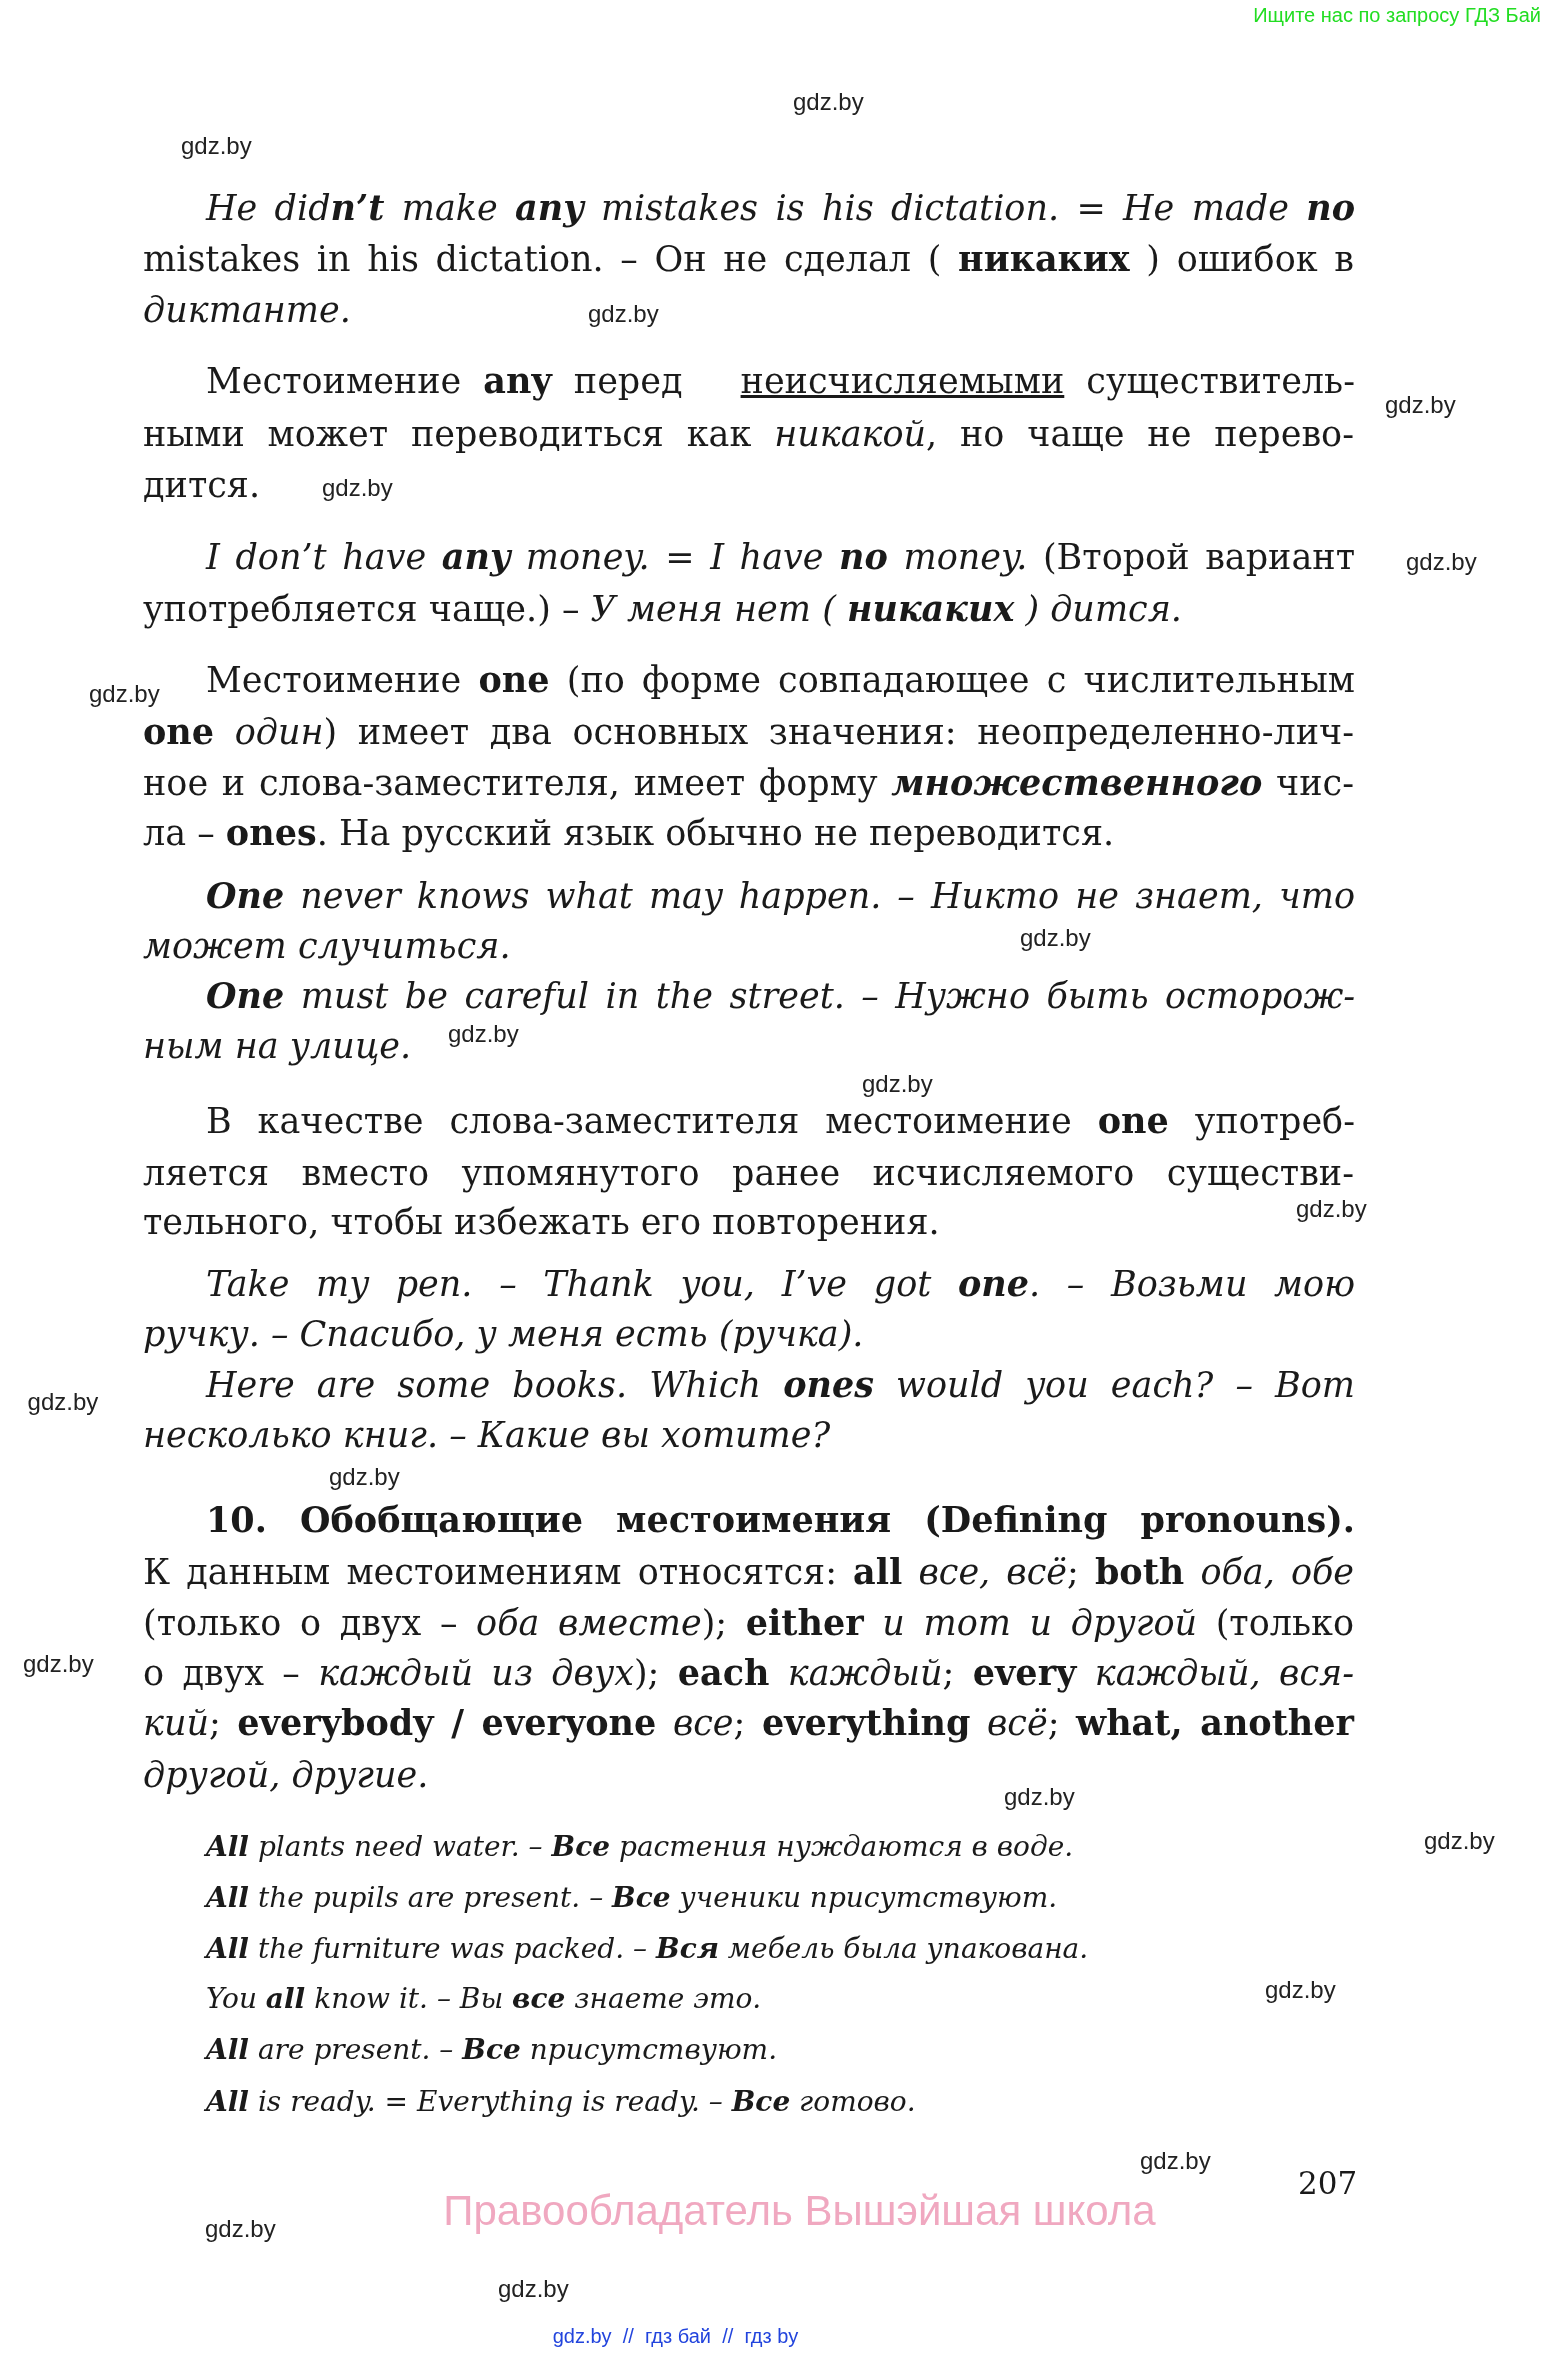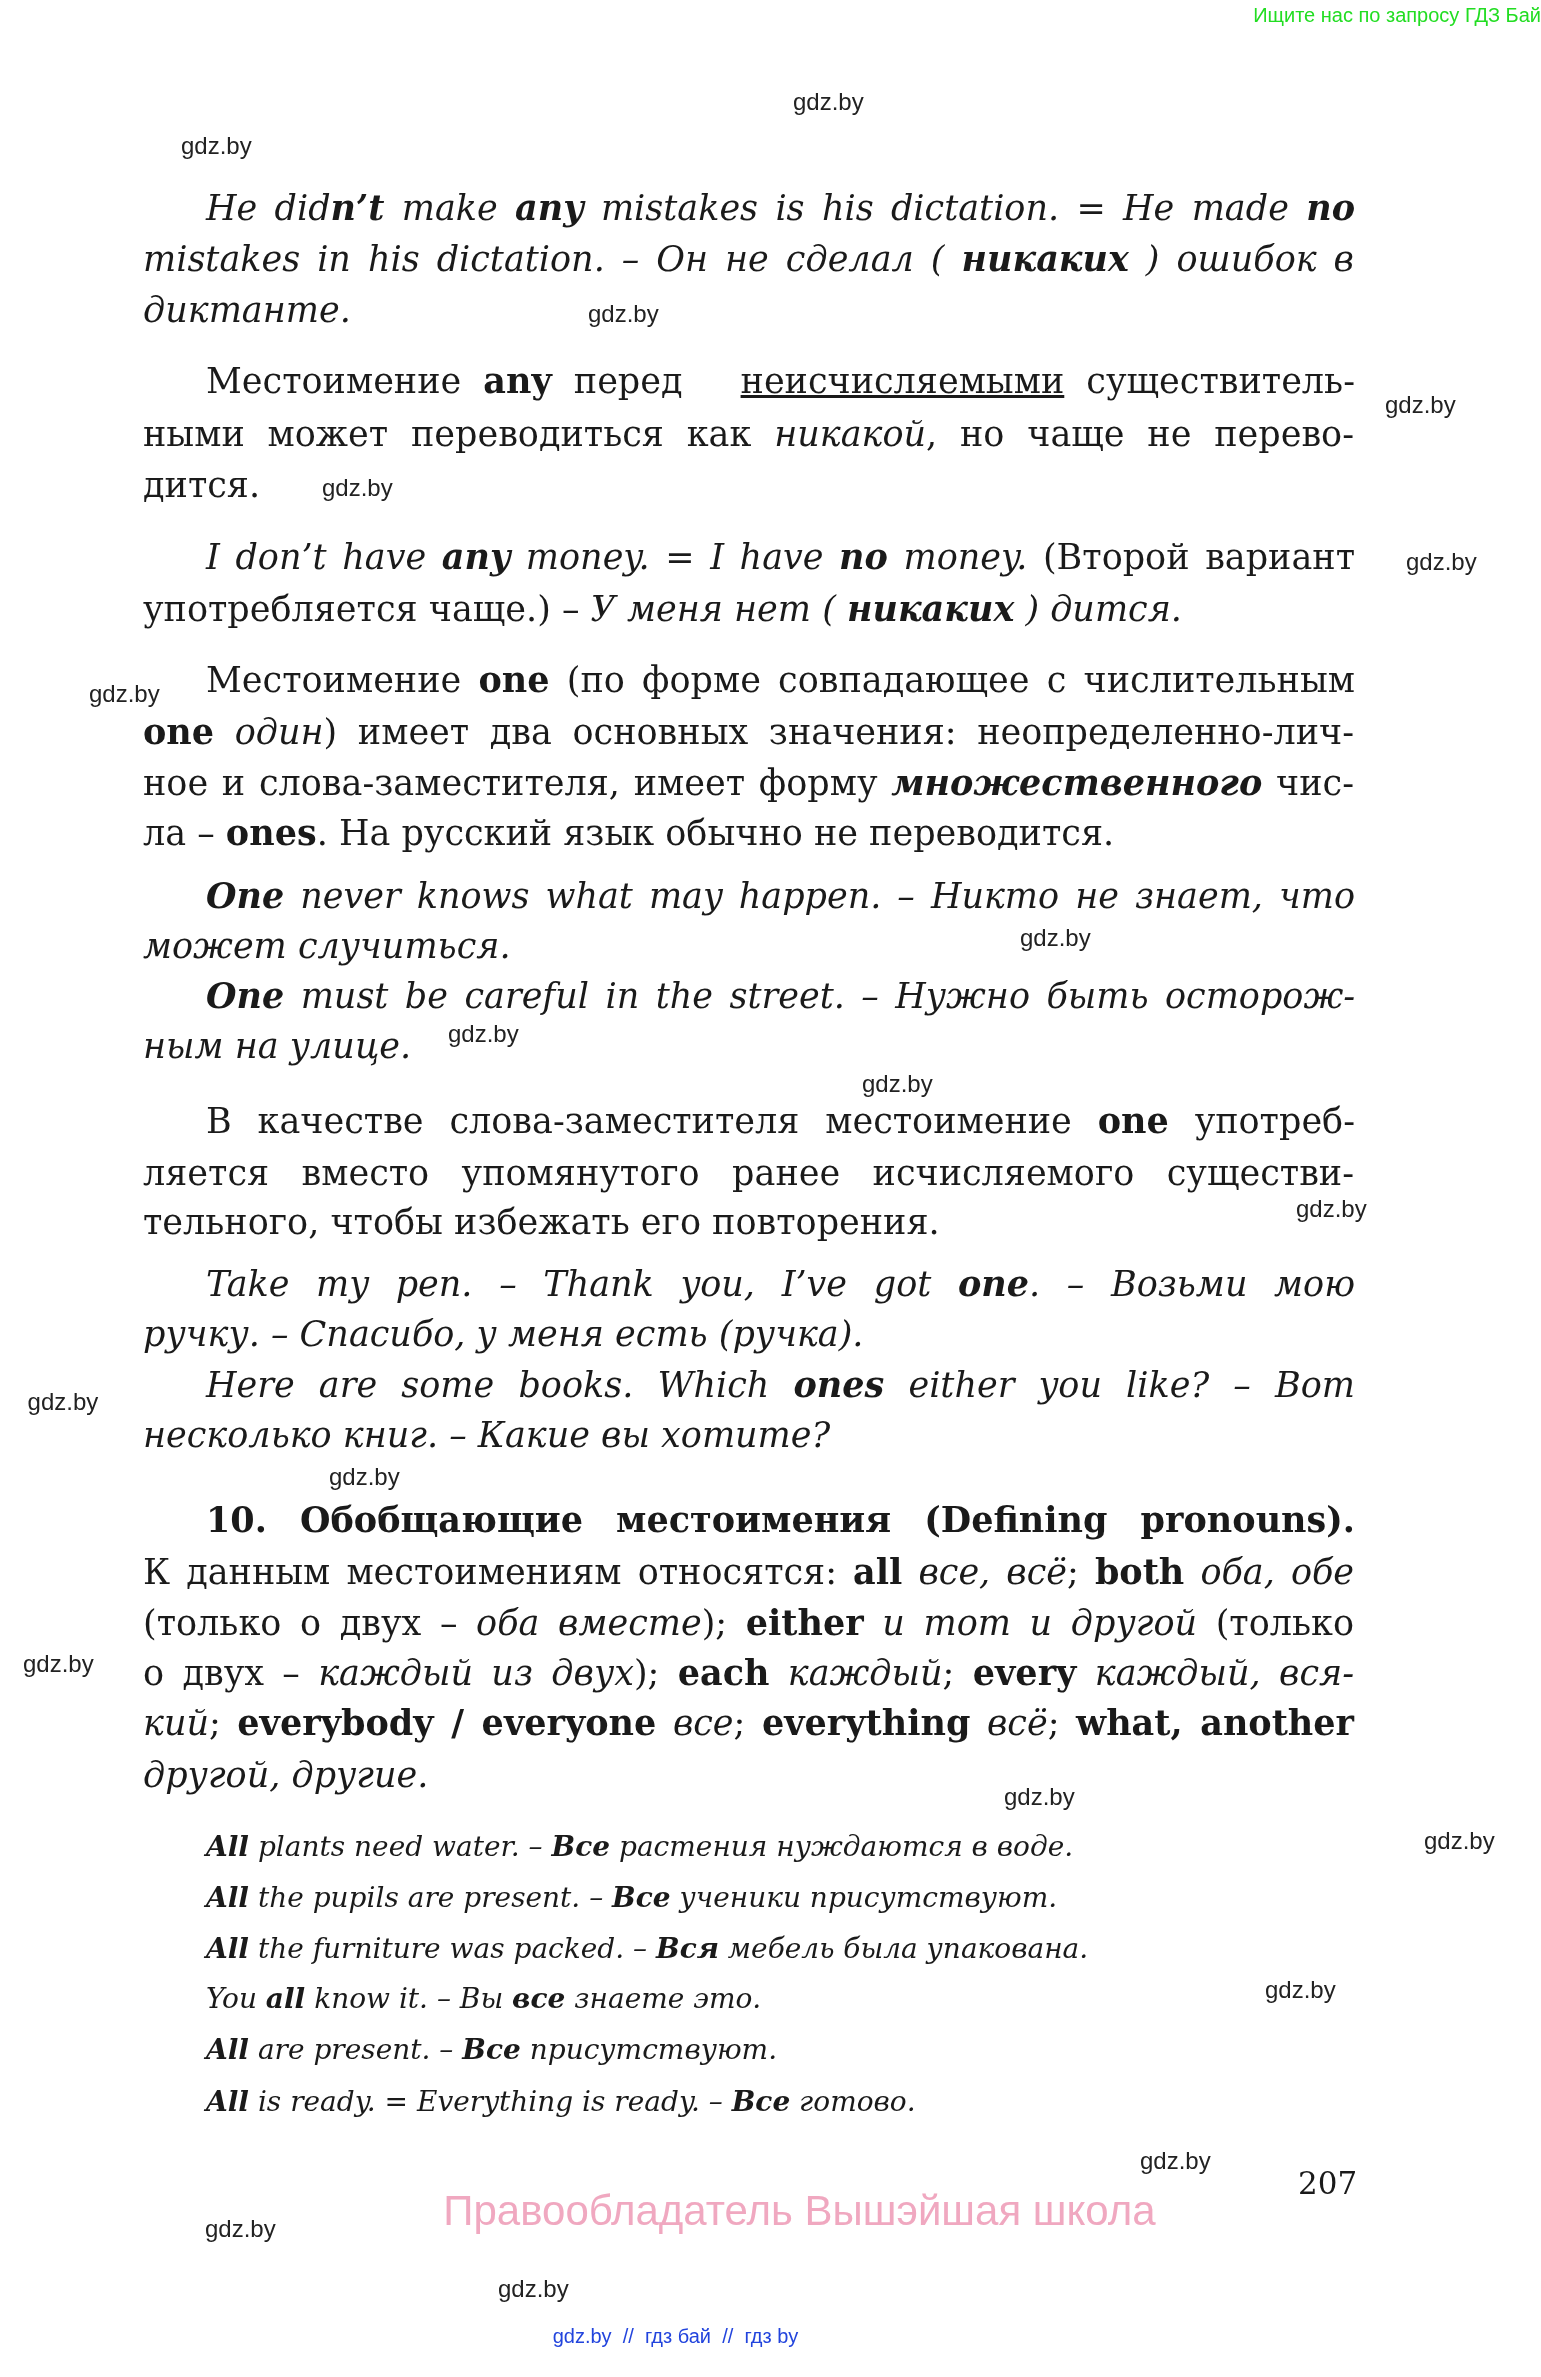--- a/index.html
+++ b/index.html
@@ -36,21 +36,21 @@
 <div class="wm" style="left:329px;top:1463px">gdz.by</div>
 <div class="wm" style="left:23px;top:1650px">gdz.by</div>
 <div class="wm" style="left:1004px;top:1783px">gdz.by</div>
 <div class="wm" style="left:1424px;top:1827px">gdz.by</div>
 <div class="wm" style="left:1265px;top:1976px">gdz.by</div>
 <div class="wm" style="left:1140px;top:2147px">gdz.by</div>
 <div class="wm" style="left:205px;top:2215px">gdz.by</div>
 <div class="wm" style="left:498px;top:2275px">gdz.by</div>
 
 <div class="line ind" style="top:183px;font-style:italic"><span>He did</span><b>n’t</b> <span>make </span><b>any</b><span> mistakes is his dictation. = He made </span><b>no</b></div>
-<div class="line" style="top:234px;font-style:italic"><span>mistakes in his dictation. – Он не сделал ( </span><b>никаких</b><span> ) ошибок в</span></div>
+<div class="line" style="top:234px;"><span>mistakes in his dictation. – Он не сделал ( </span><b>никаких</b><span> ) ошибок в</span></div>
 <div class="line last" style="top:285px;font-style:italic">диктанте.</div>
 
 <div class="line ind" style="top:356px"><span>Местоимение </span><b>any</b><span> перед </span><u>неисчисляемыми</u><span> существитель-</span></div>
 <div class="line" style="top:409px"><span>ными может переводиться как </span><i>никакой</i><span>, но чаще не перево-</span></div>
 <div class="line last" style="top:460px">дится.</div>
 
 <div class="line ind" style="top:532px"><i><span>I don’t have </span><b>any</b><span> money. = I have </span><b>no</b><span> money.</span></i> <span>(Второй вариант</span></div>
 <div class="line last" style="top:584px"><span>употребляется чаще.) – </span><i>У меня нет ( </i><b><i>никаких</i></b><i> ) дится.</i></div>
 
 <div class="line ind" style="top:655px"><span>Местоимение </span><b>one</b><span> (по форме совпадающее с числительным</span></div>
@@ -62,21 +62,21 @@
 <div class="line last" style="top:921px;font-style:italic">может случиться.</div>
 <div class="line ind" style="top:971px;font-style:italic"><b>One</b><span> must be careful in the street. – Нужно быть осторож-</span></div>
 <div class="line last" style="top:1021px;font-style:italic">ным на улице.</div>
 
 <div class="line ind" style="top:1096px"><span>В качестве слова-заместителя местоимение </span><b>one</b><span> употреб-</span></div>
 <div class="line" style="top:1148px">ляется вместо упомянутого ранее исчисляемого существи-</div>
 <div class="line last" style="top:1197px">тельного, чтобы избежать его повторения.</div>
 
 <div class="line ind" style="top:1259px;font-style:italic"><span>Take my pen. – Thank you, I’ve got </span><b>one</b><span>. – Возьми мою</span></div>
 <div class="line last" style="top:1309px;font-style:italic">ручку. – Спасибо, у меня есть (ручка).</div>
-<div class="line ind" style="top:1360px;font-style:italic"><span>Here are some books. Which </span><b>ones</b><span> either you like? – Вот</span></div>
+<div class="line ind" style="top:1360px;font-style:italic"><span>Here are some books. Which </span><b>ones</b><span> would you each? – Вот</span></div>
 <div class="line last" style="top:1410px;font-style:italic">несколько книг. – Какие вы хотите?</div>
 
 <div class="line ind" style="top:1495px;font-weight:bold">10. Обобщающие местоимения (Defining pronouns).</div>
 <div class="line" style="top:1547px"><span>К данным местоимениям относятся: </span><b>all</b><i> все, всё</i><span>; </span><b>both</b><i> оба, обе</i></div>
 <div class="line" style="top:1598px"><span>(только о двух – </span><i>оба вместе</i><span>); </span><b>either</b><i> и тот и другой</i><span> (только</span></div>
 <div class="line" style="top:1648px"><span>о двух – </span><i>каждый из двух</i><span>); </span><b>each</b><i> каждый</i><span>; </span><b>every</b><i> каждый, вся-</i></div>
 <div class="line" style="top:1698px"><i>кий</i><span>; </span><b>everybody / everyone</b><i> все</i><span>; </span><b>everything</b><i> всё</i><span>; </span><b>what, another</b></div>
 <div class="line last" style="top:1750px;font-style:italic">другой, другие.</div>
 
 <div class="ex" style="top:1822px"><b>All</b><span> plants need water. – </span><b>Все</b><span> растения нуждаются в воде.</span></div>

